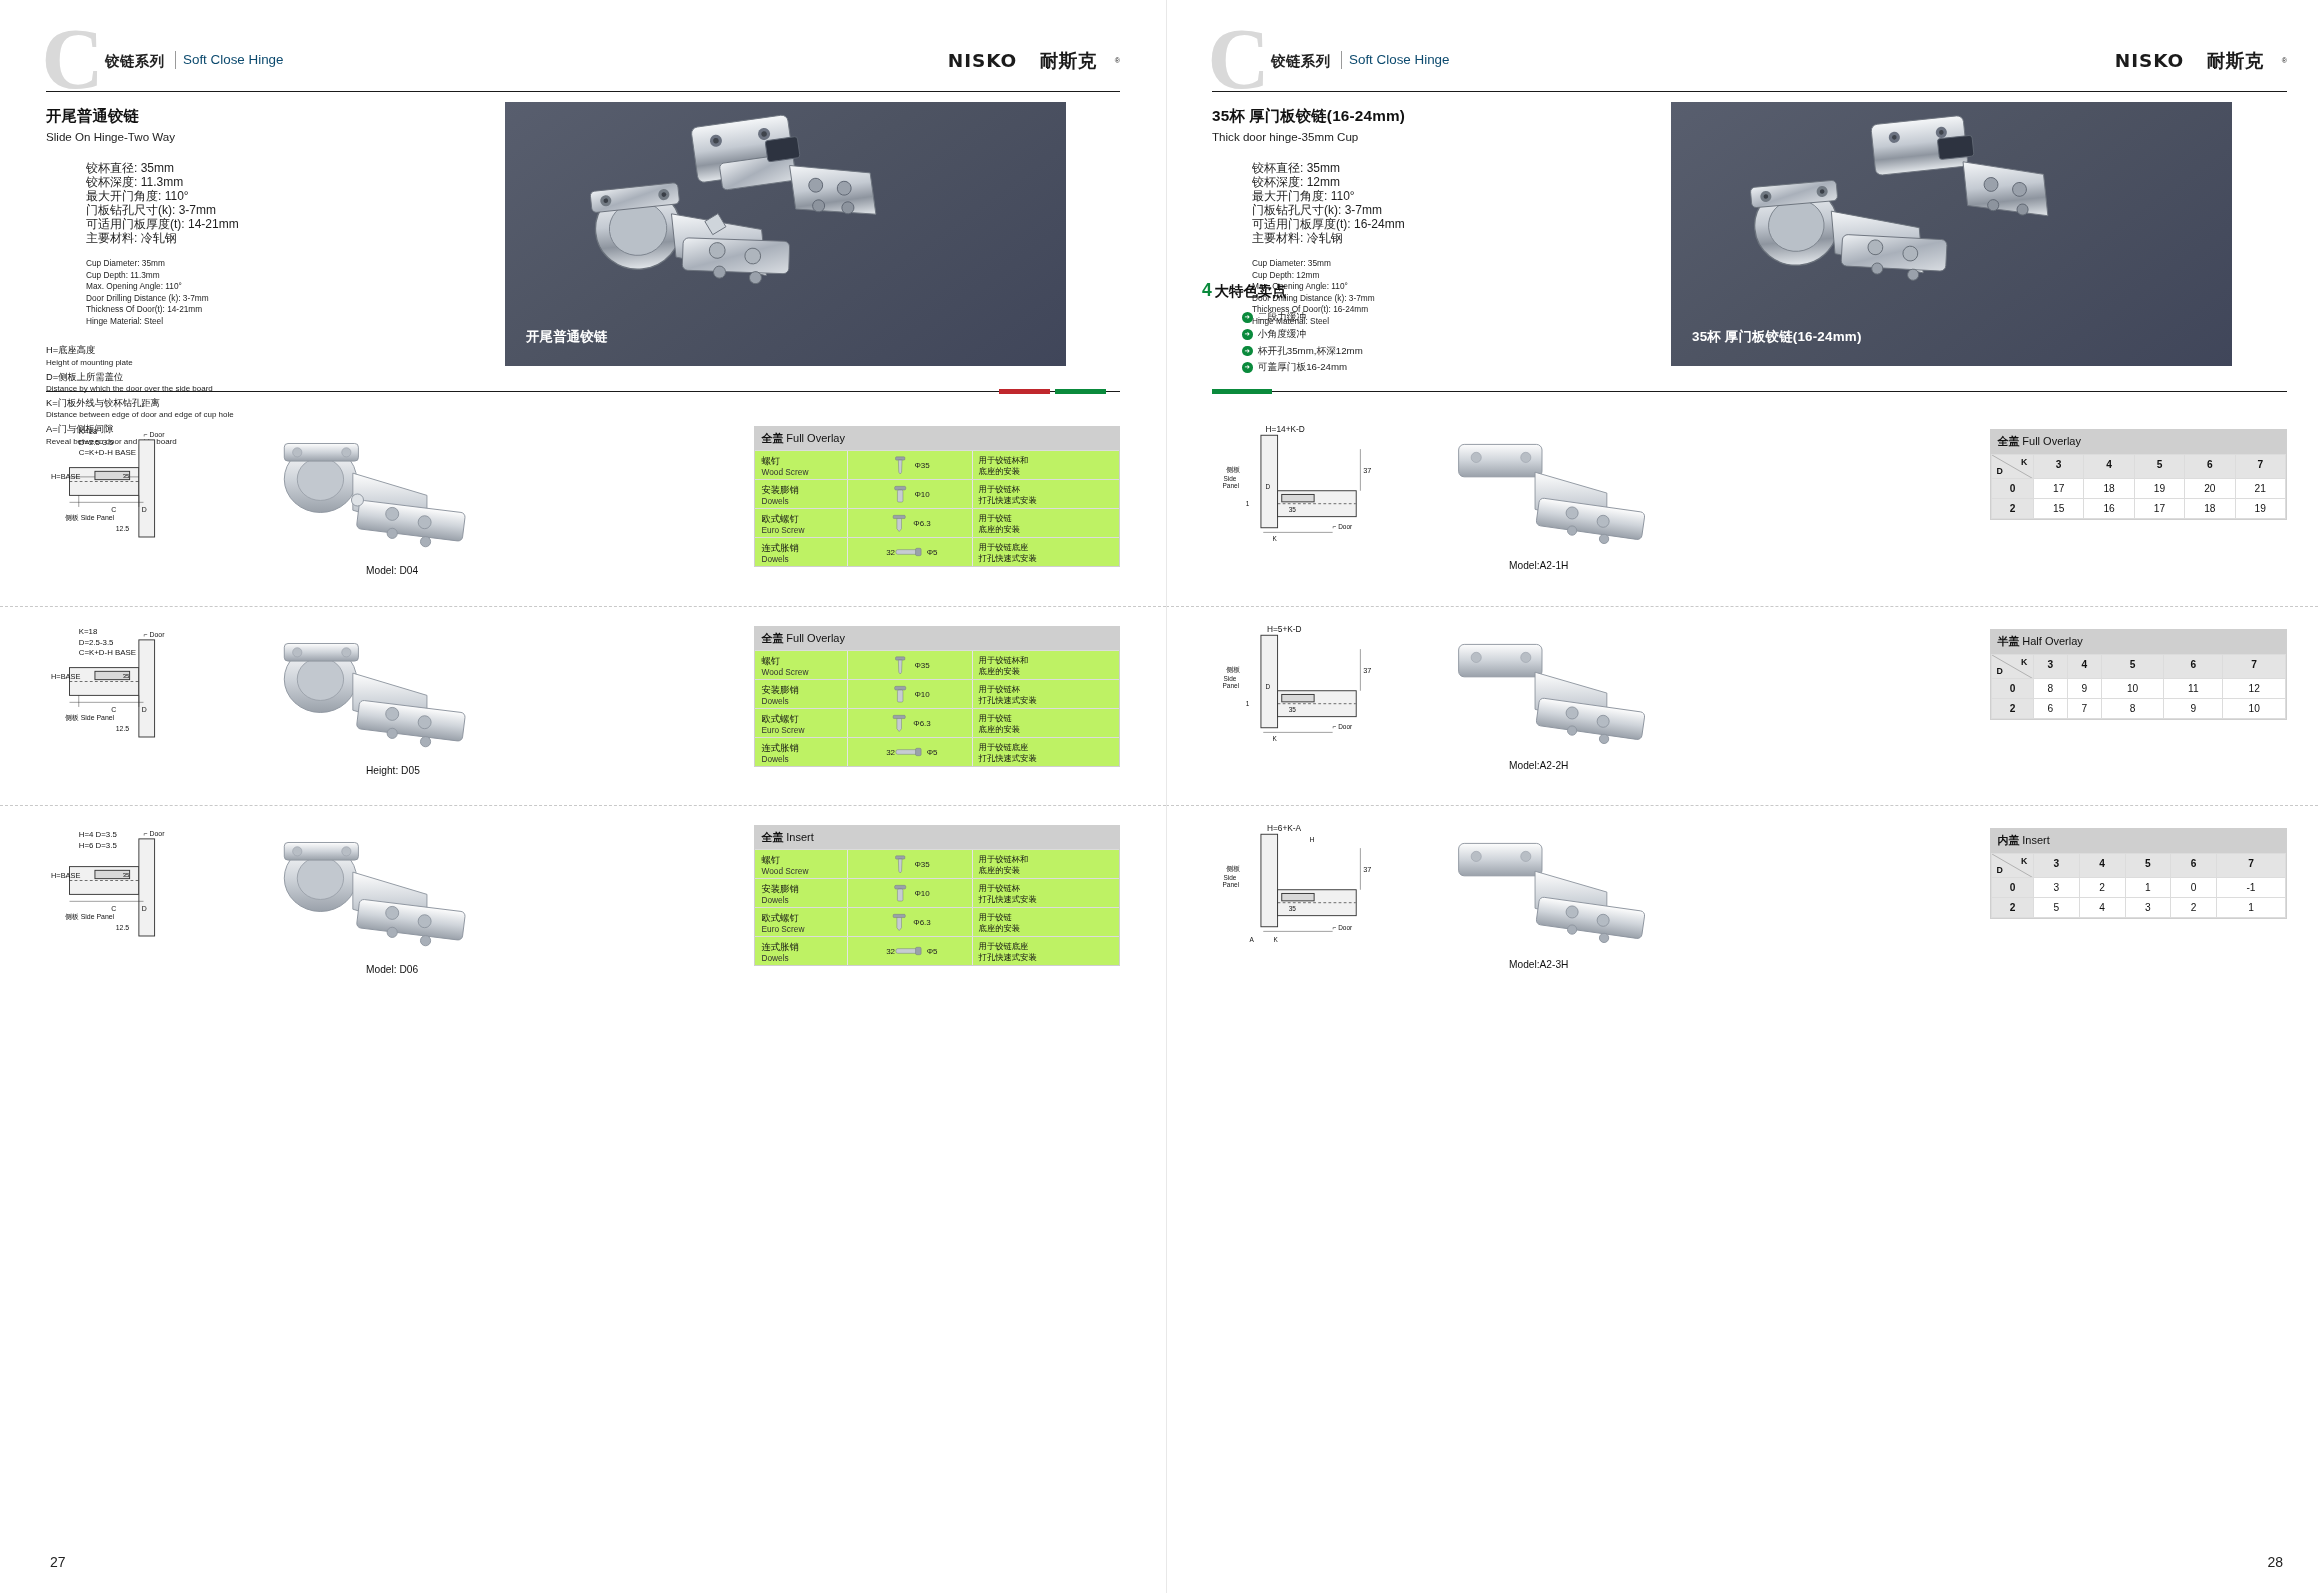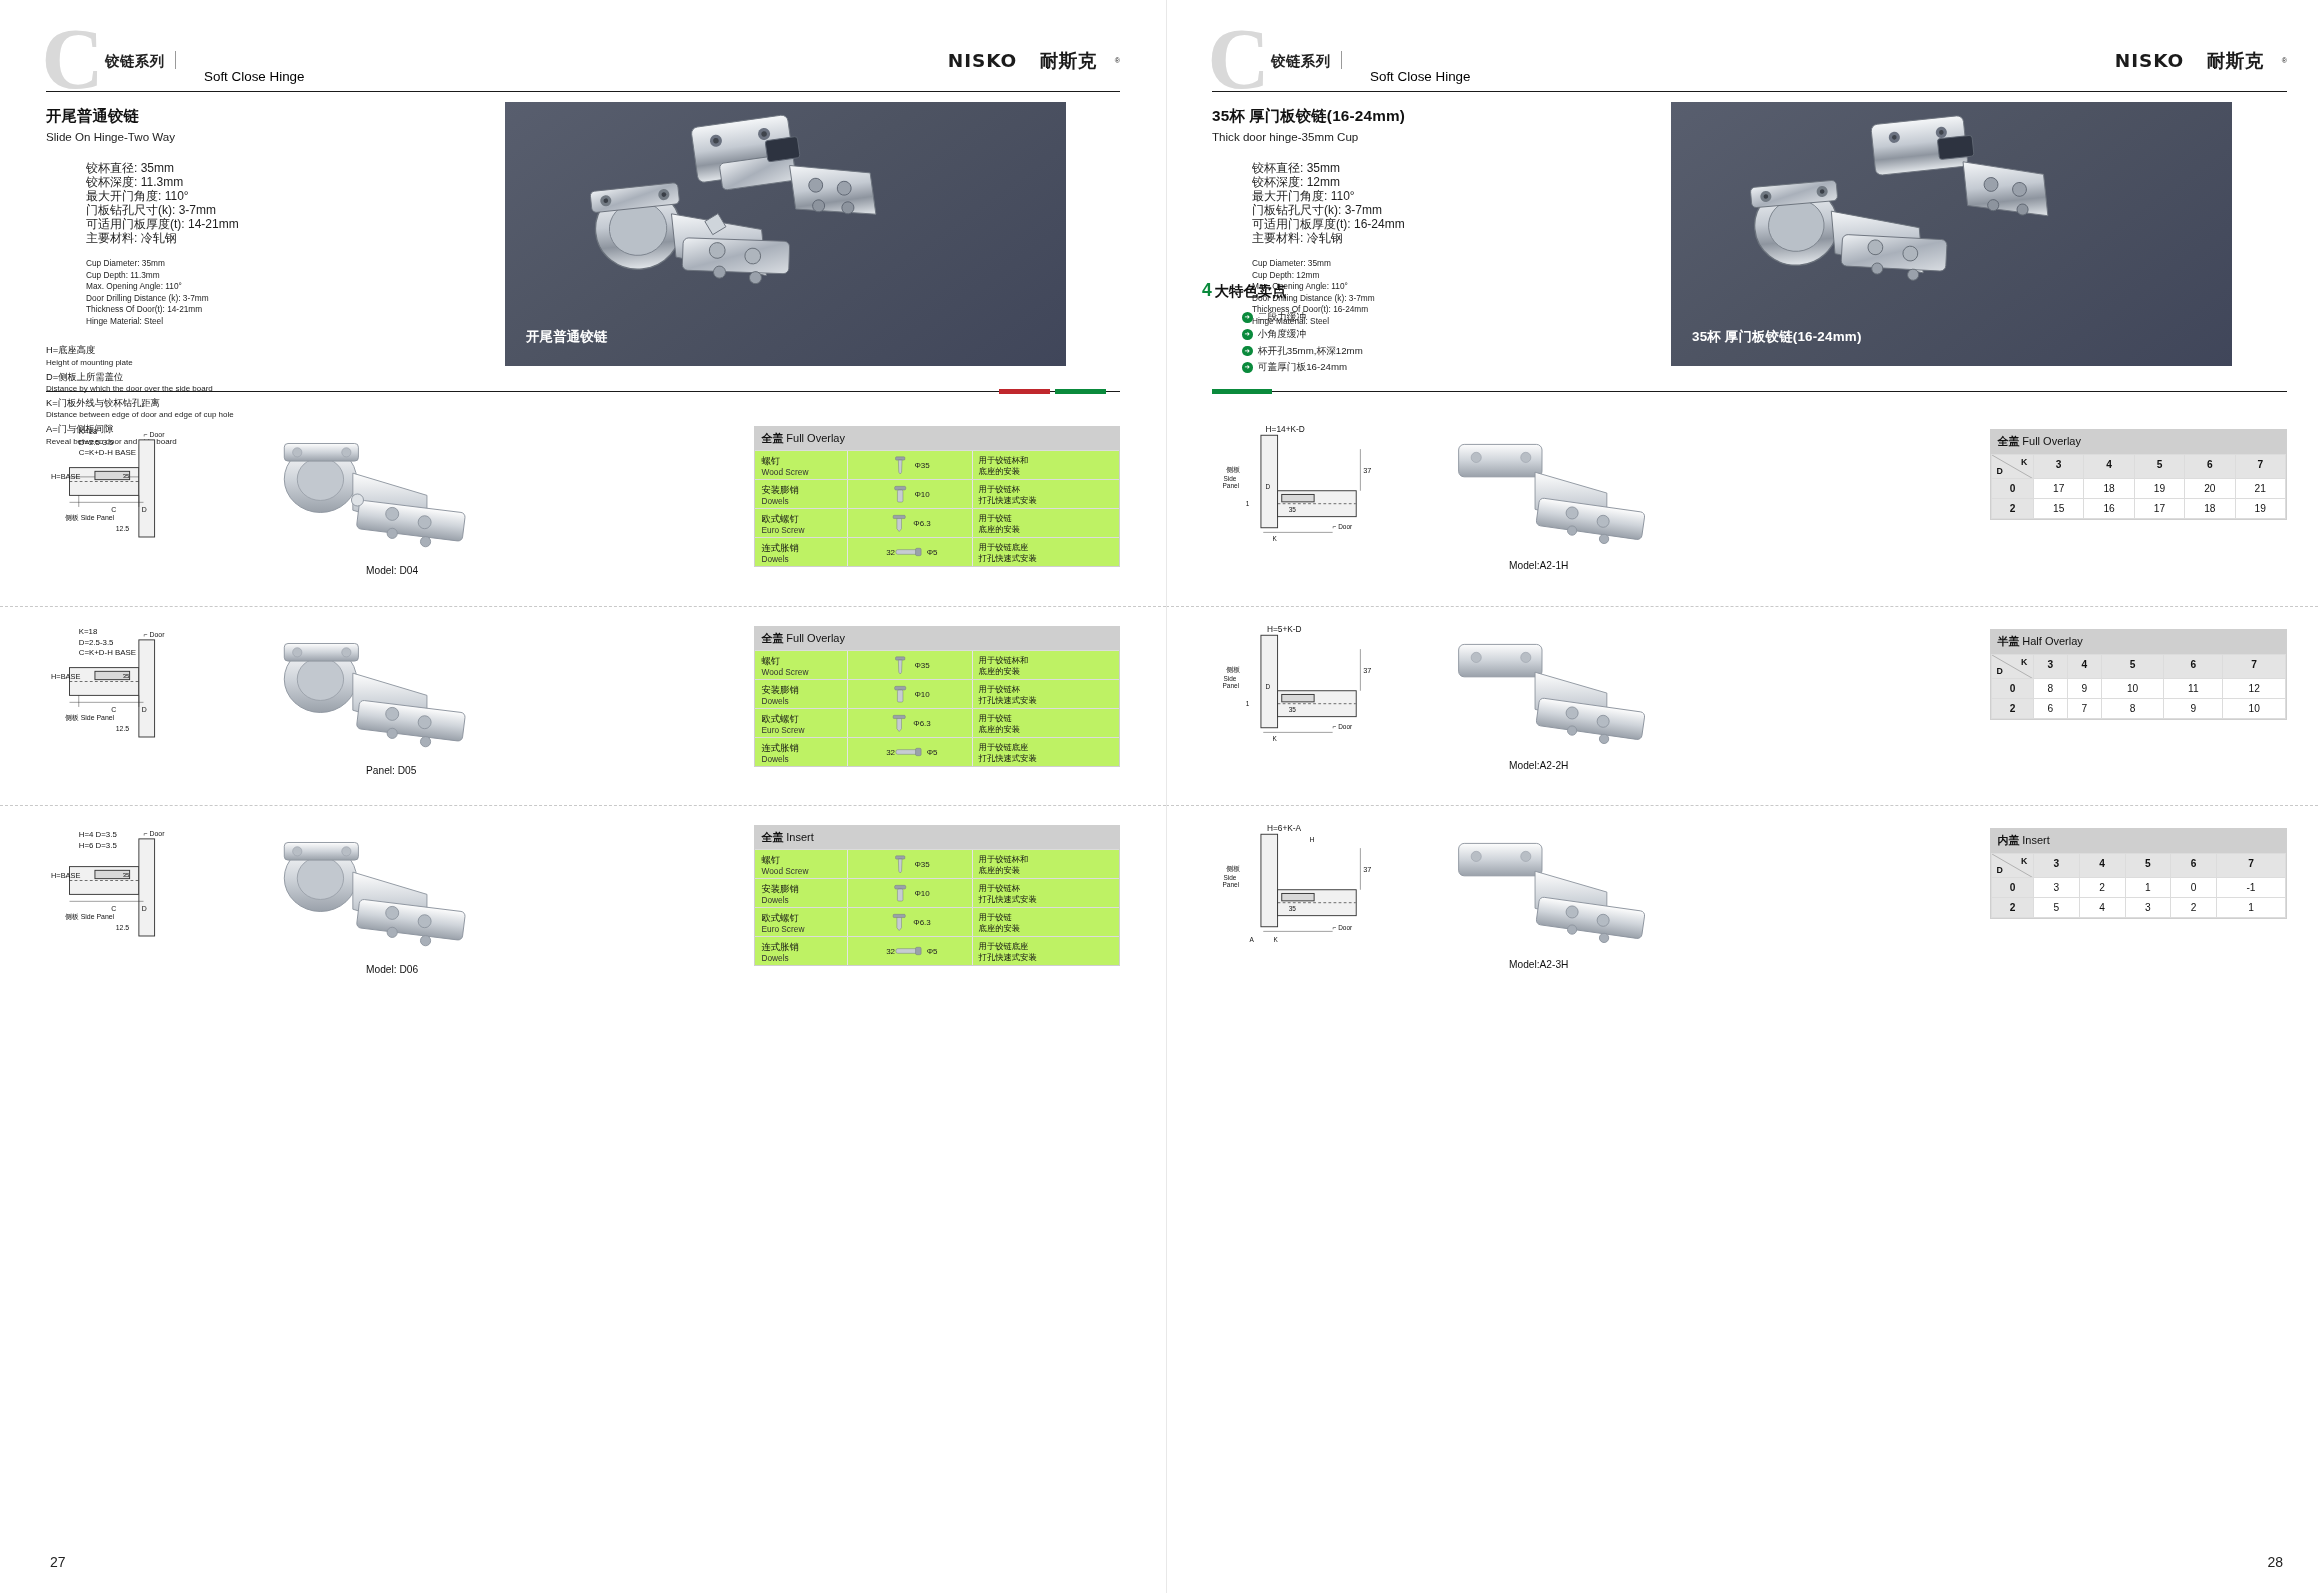--- a/index.html
+++ b/index.html
@@ -18,21 +18,21 @@
   
   .pg-header { position:relative; height:97px; }
   .hdr-inner { position:absolute; left:46px; right:46px; top:44px; height:42px; }
   .big-c {
     position:absolute; left:-4.6px; top:-28px;
     font-size:86px; line-height:86px; font-weight:bold;
     color:#d9d9d9; font-family:"Liberation Serif", serif;
   }
   .hdr-cn { position:absolute; left:59px; top:8.3px; font-size:14.4px; font-weight:bold; color:#222; letter-spacing:0.5px; }
   .hdr-div { position:absolute; left:129px; top:6.5px; width:0.9px; height:18.5px; background:#9a9a9a; }
-  .hdr-en { position:absolute; left:137px; top:25px; font-size:13.4px; color:#000000;margin-left:21px; }
+  .hdr-en { position:absolute; left:137px; top:8px; font-size:13.4px; color:#0c4a6e; }
   .hdr-rule { position:absolute; left:46px; right:46px; top:91px; height:1.4px; background:#1a1a1a; }
   .logo { position:absolute; right:0px; top:3.7px; display:flex; align-items:center;gap:18px; }
   .logo-mark { font-size:18.5px; font-weight:bold; letter-spacing:0.9px; color:#1b1b1b; font-family:"DejaVu Sans", sans-serif; }
   .logo-cn { font-size:18.5px; font-weight:bold; color:#1b1b1b; margin-left:4.6px; letter-spacing:0.5px; }
   .logo-r { font-size:7px; vertical-align:super; }
 
   
   .prod { position:relative; height:288px; }
   .prod-text { position:absolute; left:46px; top:9.3px; width:241px; }
   .p-title-cn { font-size:15.3px; font-weight:bold; color:#111; letter-spacing:0.2px; }
@@ -406,21 +406,21 @@
                 <circle cx="176" cy="47" r="10" fill="#b8bec5" stroke="#8e959f"></circle>
                 <path d="M190 92 L350 140 L350 220 L190 172 Z" fill="url(#h1)" stroke="#8e959f" stroke-width="2"></path>
                 <rect x="205" y="150" width="230" height="62" rx="10" fill="url(#h1)" stroke="#8e959f" stroke-width="2" transform="rotate(7 205 150)"></rect>
                 <circle cx="275" cy="180" r="14" fill="#b4bbc3" stroke="#8e959f" stroke-width="2"></circle>
                 <circle cx="345" cy="198" r="14" fill="#b4bbc3" stroke="#8e959f" stroke-width="2"></circle>
                 <circle cx="275" cy="222" r="11" fill="#a8afb8" stroke="#8e959f" stroke-width="2"></circle>
                 <circle cx="347" cy="240" r="11" fill="#a8afb8" stroke="#8e959f" stroke-width="2"></circle>
               </g>
             </svg>
           </div>
-          <div class="model-label" style="left:366px; top:158px;">Panel: D05</div>
+          <div class="model-label" style="left:366px; top:158px;">Height: D05</div>
 
           <div class="acc-table">
             <div class="acc-head">
               <span>全盖</span><span class="en">Full Overlay</span>
             </div>
             <div class="acc-row">
               <div class="acc-c1">
                 <div class="cn">螺钉</div>
                 <div class="en">Wood Screw</div>
               </div>

